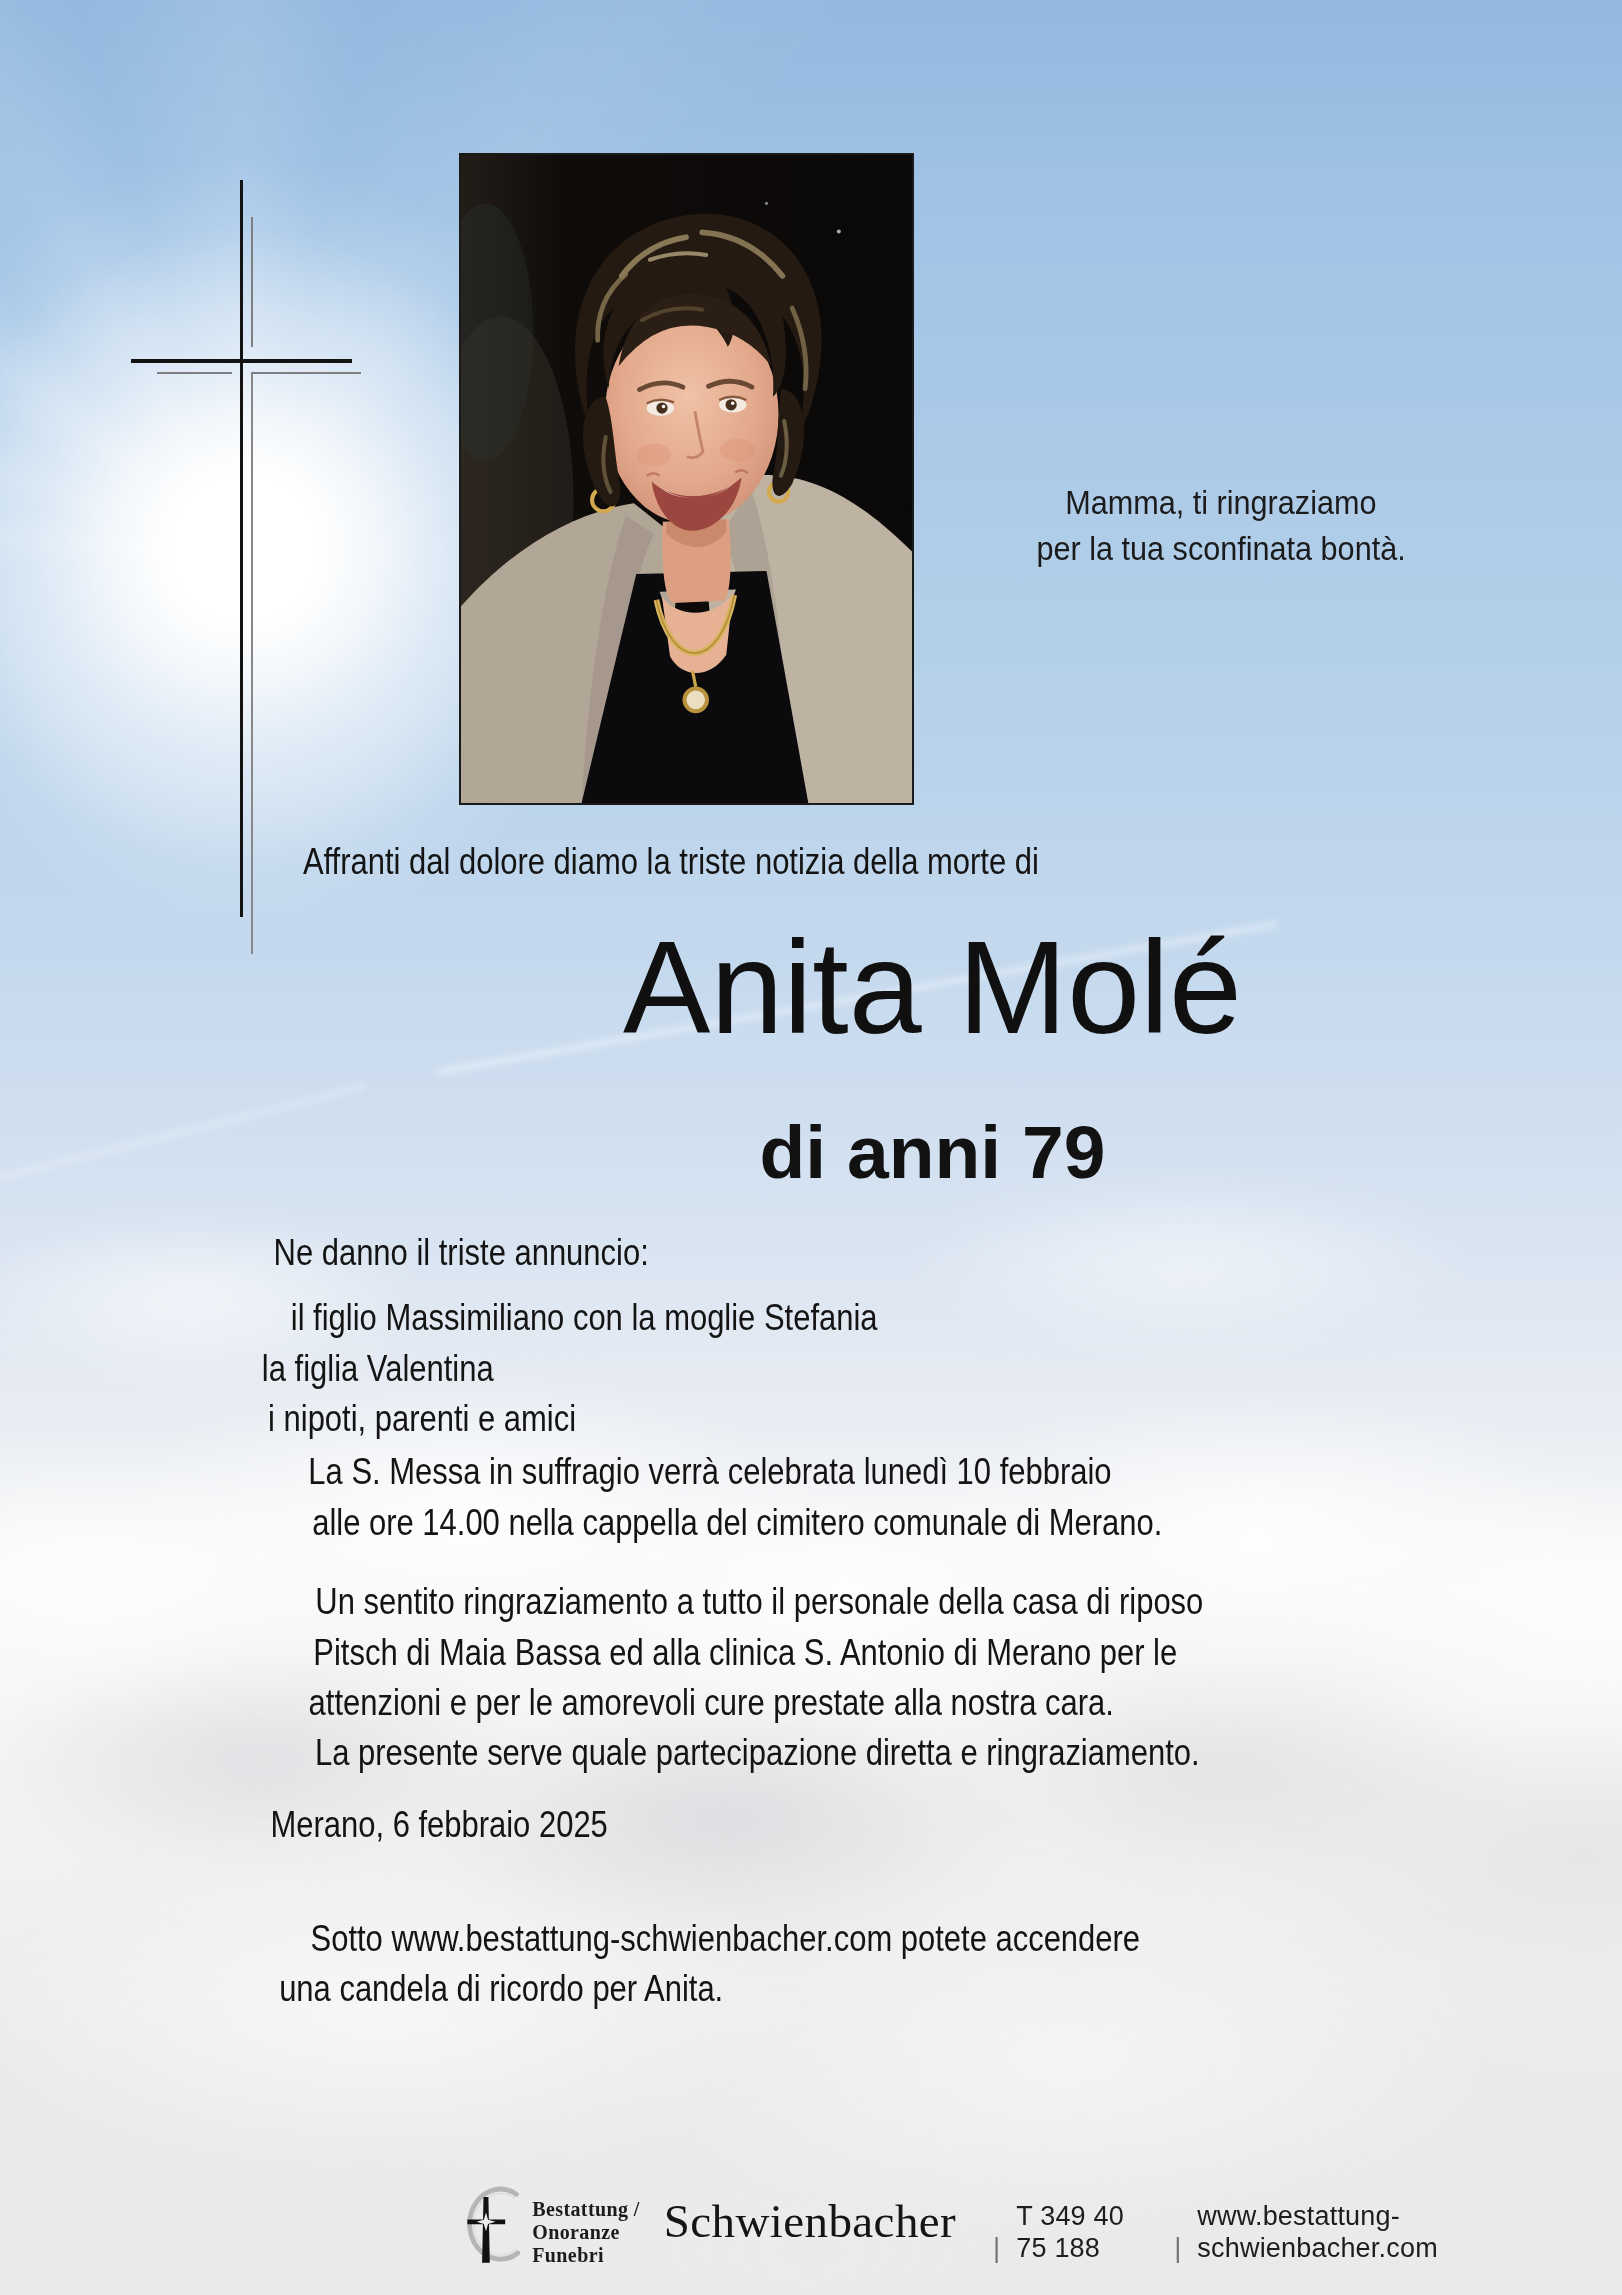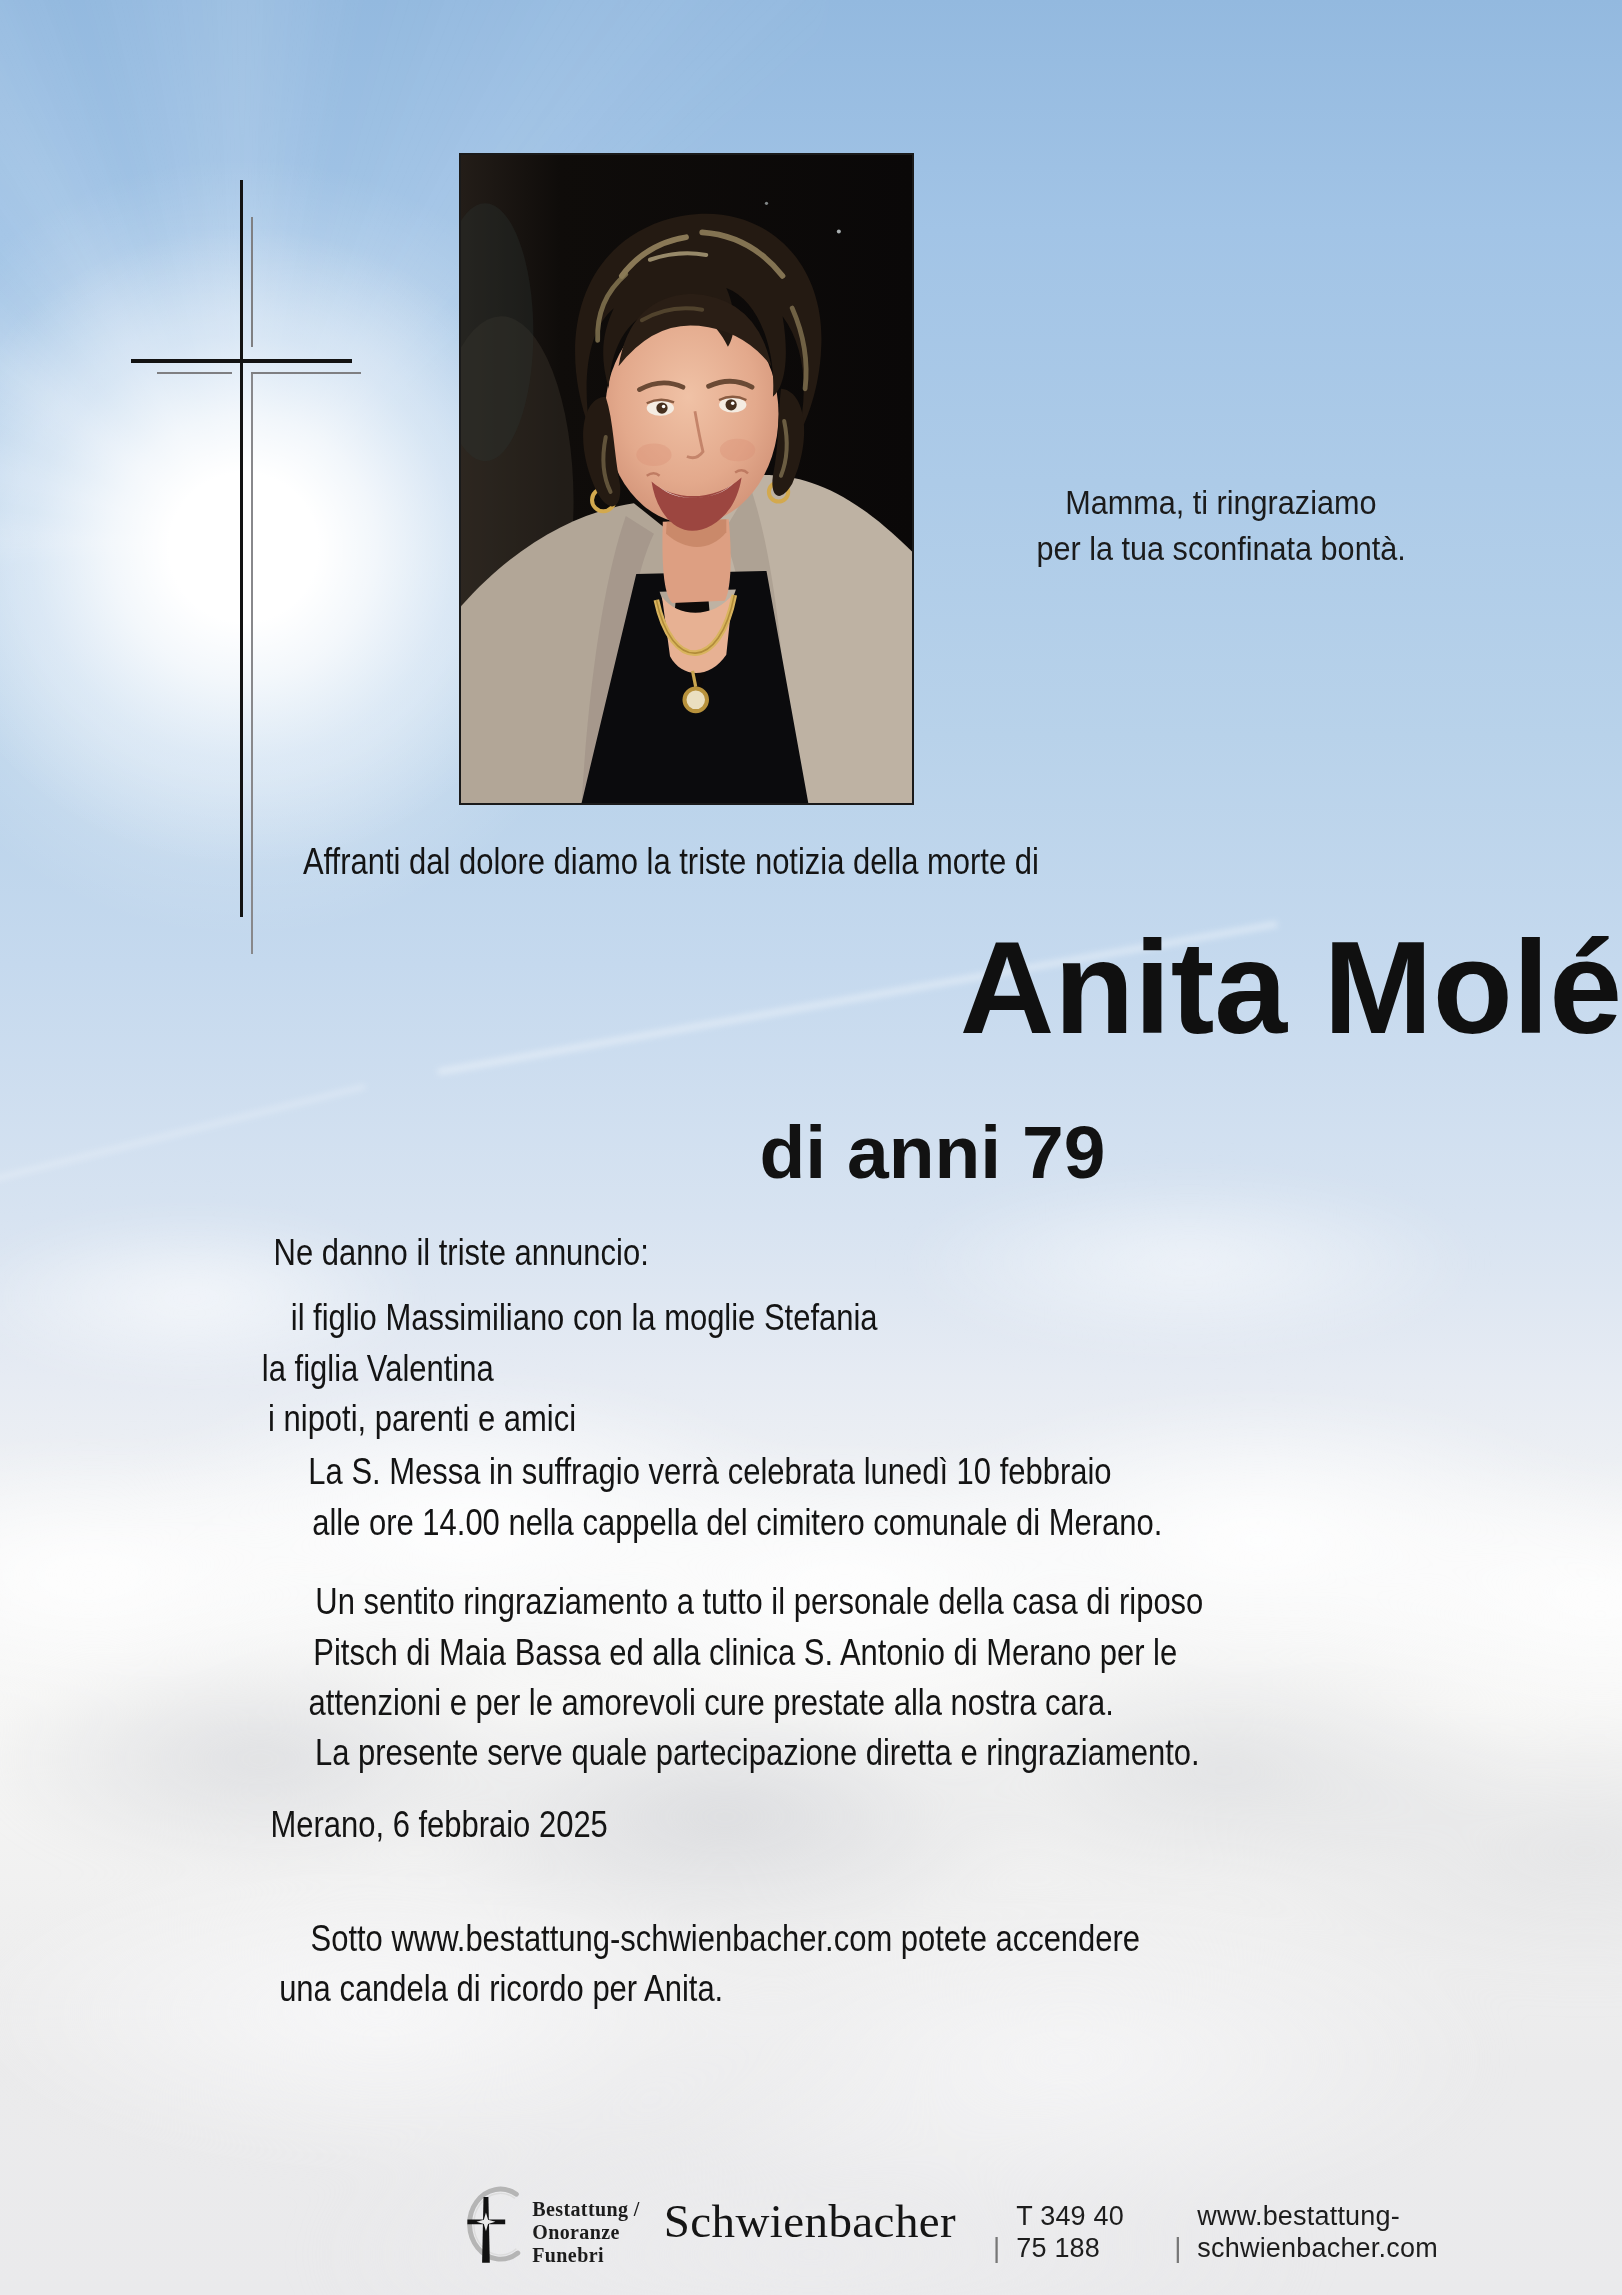--- a/index.html
+++ b/index.html
@@ -77,21 +77,21 @@
     text-align:center;font-size:34px;line-height:46px;color:#1b1b1b;
   }
   .dedication .tline{display:inline-block;transform:scaleX(.9);white-space:nowrap;}
   .col-line{
     position:absolute;left:243px;width:1603px;height:45px;
     font-size:36px;line-height:45px;color:#141414;white-space:nowrap;
   }
   .col-line > span{display:inline-block;transform:scaleX(.86);white-space:nowrap;}
   .deceased-name{
     position:absolute;left:243px;top:915px;width:1379px;height:146px;
-    text-align:right;font-size:131px;line-height:146px;font-weight:700;
+    text-align:center;font-size:131px;line-height:146px;font-weight:400;
     letter-spacing:0;color:#101010;white-space:nowrap;
   }
   .age-line{
     position:absolute;left:243px;top:1110px;width:1379px;height:84px;
     text-align:center;font-size:75px;line-height:84px;font-weight:700;color:#121212;white-space:nowrap;
   }
   .t-affranti{top:839px;}
   .t-nedanno{top:1230px;}
   .t-fam0{top:1295px;}
   .t-fam1{top:1346px;}

